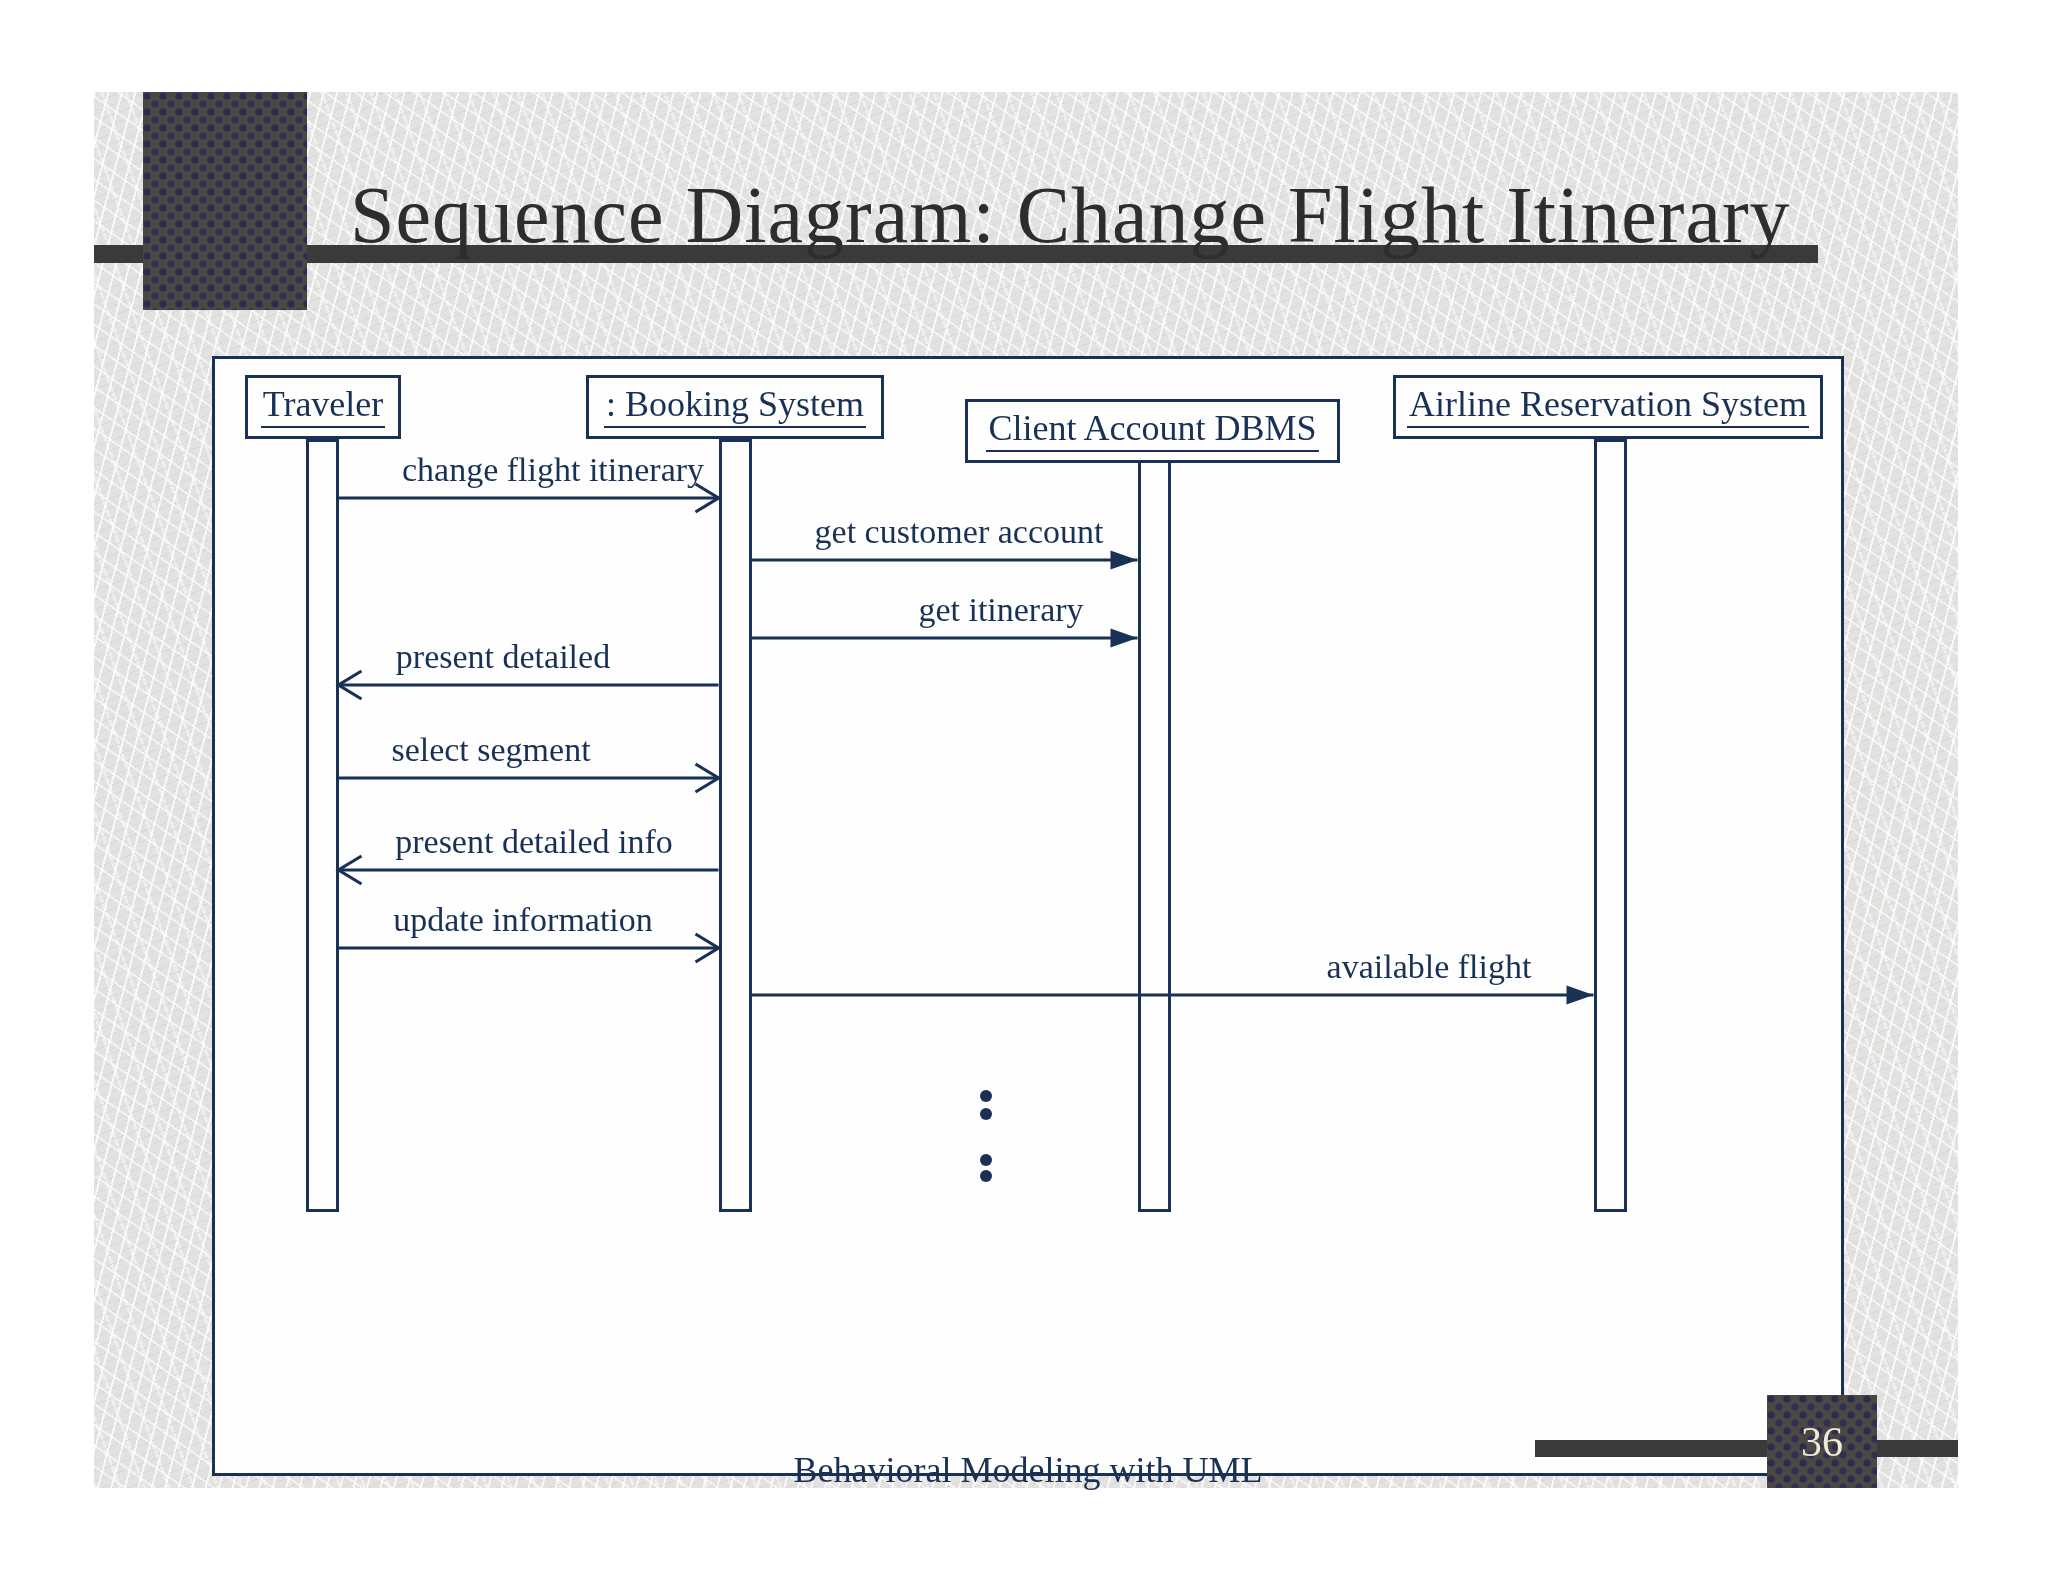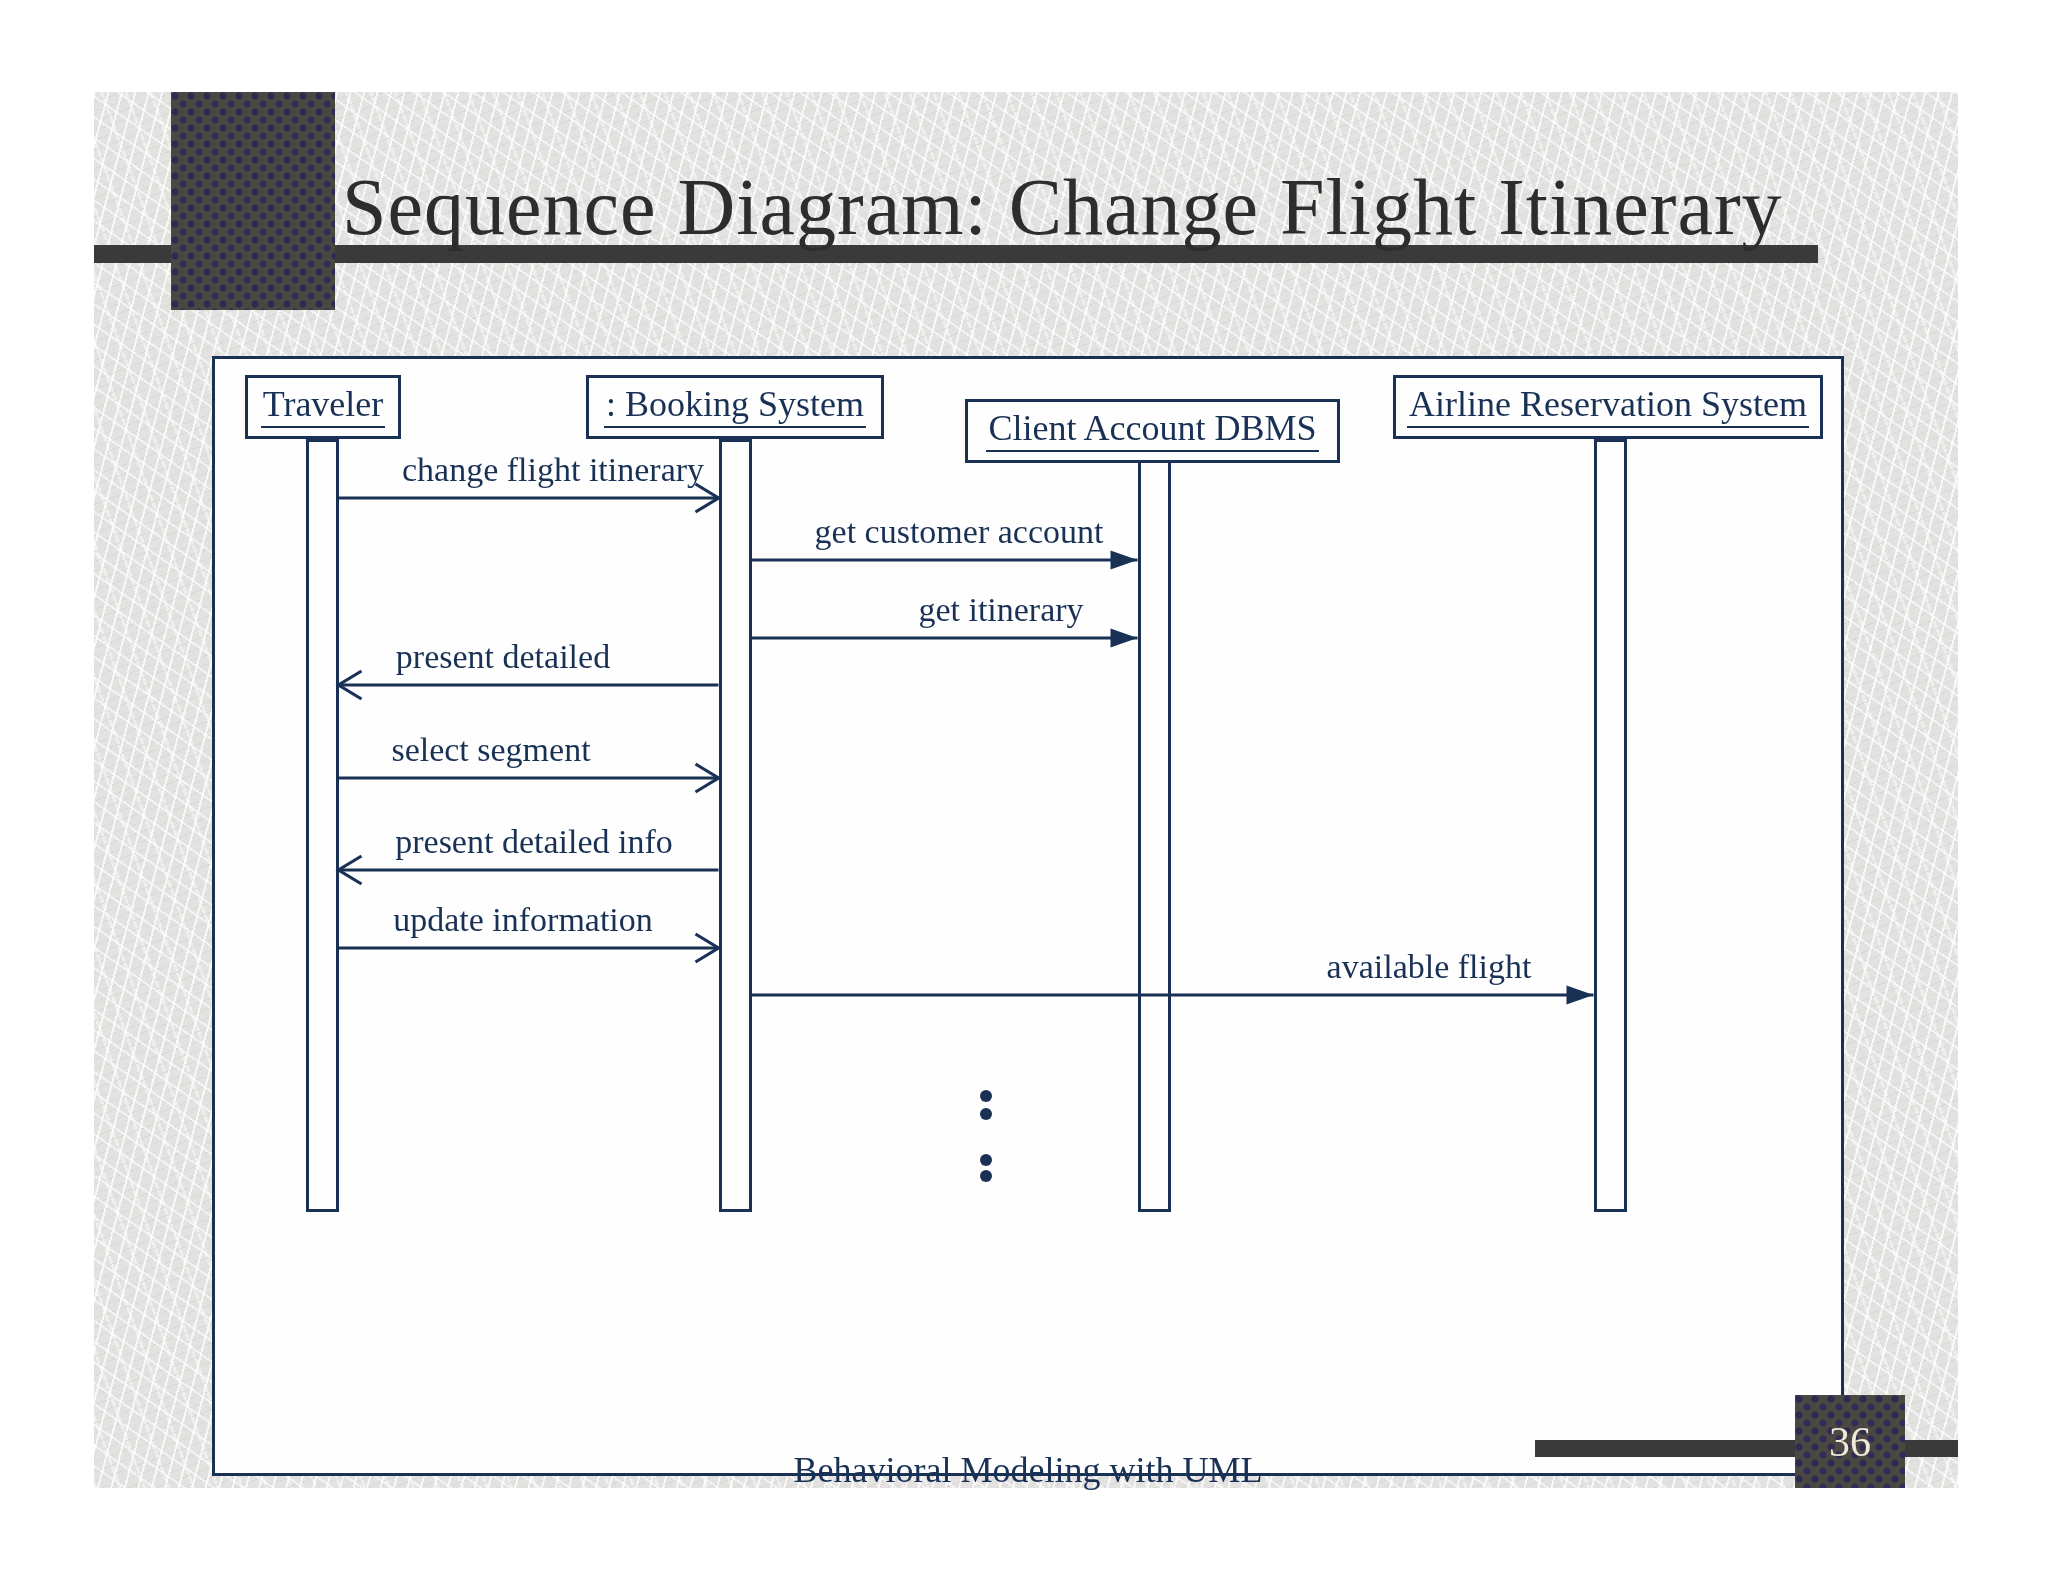--- a/index.html
+++ b/index.html
@@ -13,24 +13,24 @@
       repeating-linear-gradient(105deg, rgba(255,255,255,.75) 0 2px, rgba(255,255,255,0) 2px 13px),
       repeating-linear-gradient(35deg, rgba(255,255,255,.6) 0 2px, rgba(255,255,255,0) 2px 17px),
       repeating-linear-gradient(160deg, rgba(214,213,211,.7) 0 1px, rgba(255,255,255,0) 1px 9px),
       repeating-linear-gradient(70deg, rgba(250,250,250,.5) 0 3px, rgba(255,255,255,0) 3px 23px);}
 
   
   .weave{background-color:#4b4843;
     background-image:
       radial-gradient(circle at 4px 4px, #2e2b52 3.2px, rgba(0,0,0,0) 4px),
       radial-gradient(circle at 12px 12px, #302d56 3.2px, rgba(0,0,0,0) 4px);
-    background-size:16px 16px;margin-left:28px;}
+    background-size:16px 16px;}
   .deco-title-square{position:absolute;left:49px;top:0;width:164px;height:218px;z-index:3;}
   .title-bar{position:absolute;left:0;top:153px;width:1724px;height:18px;background:#3a3a3a;z-index:2;}
-  .slide-title{position:absolute;left:244px;top:66px;margin:4px;font-size:80px;font-weight:normal;
+  .slide-title{position:absolute;left:244px;top:66px;margin:12px;font-size:80px;font-weight:normal;
     color:#2d2d2d;letter-spacing:1px;white-space:nowrap;z-index:2;}
 
   
   .panel{position:absolute;left:118px;top:264px;width:1632px;height:1120px;background:#fdfefd;
     border:3px solid #1a3156;box-sizing:border-box;}
   .panel-inner{position:absolute;left:0;top:0;width:1626px;height:861px;}
   .llbox{position:absolute;top:16px;height:64px;border:3px solid #1a3156;background:#fdfefd;
     box-sizing:border-box;display:flex;align-items:center;justify-content:center;z-index:2;}
   .lltext{font-size:36px;color:#1a3156;white-space:nowrap;border-bottom:2px solid #1a3156;
     padding:0 2px 2px 2px;line-height:1.05;}

